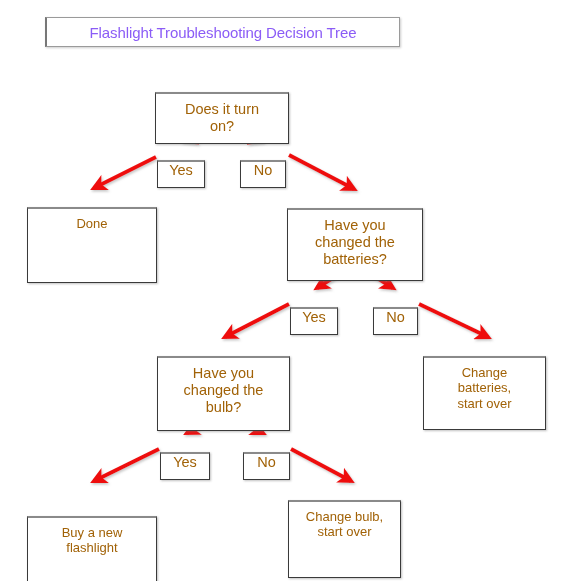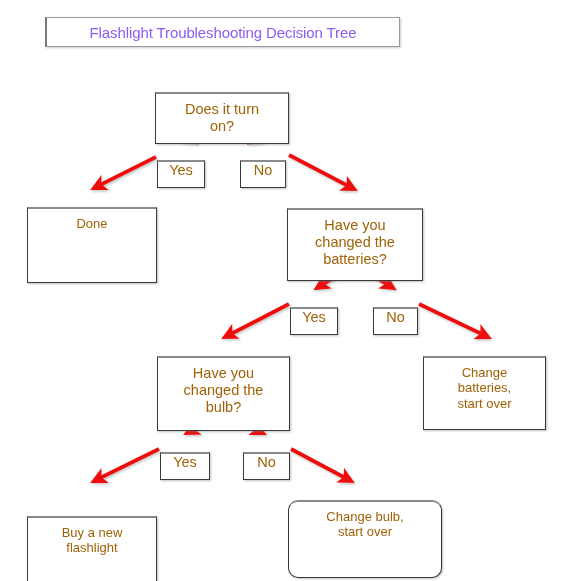--- a/index.html
+++ b/index.html
@@ -174,18 +174,18 @@
 
   <div class="node node-label" style="left:243px; top:434px; width:47px; height:28px;">
     <span class="node-text">No</span>
   </div>
 
   <div class="node node-terminal" style="left:27px; top:498px; width:130px; height:78px;">
     <span class="node-text">Buy a new
 flashlight</span>
   </div>
 
-  <div class="node node-terminal" style="left:288px; top:482px; width:154px; height:78px;border-radius:10px;">
+  <div class="node node-terminal" style="left:288px; top:482px; width:113px; height:78px;">
     <span class="node-text">Change bulb,
 start over</span>
   </div>
 
 </div>
 
 </body></html>

